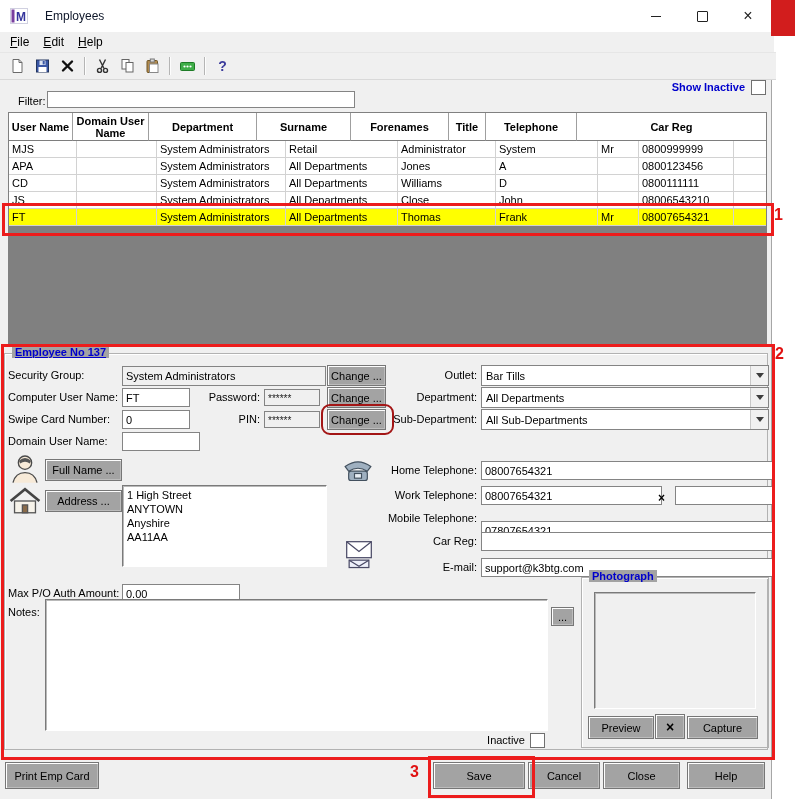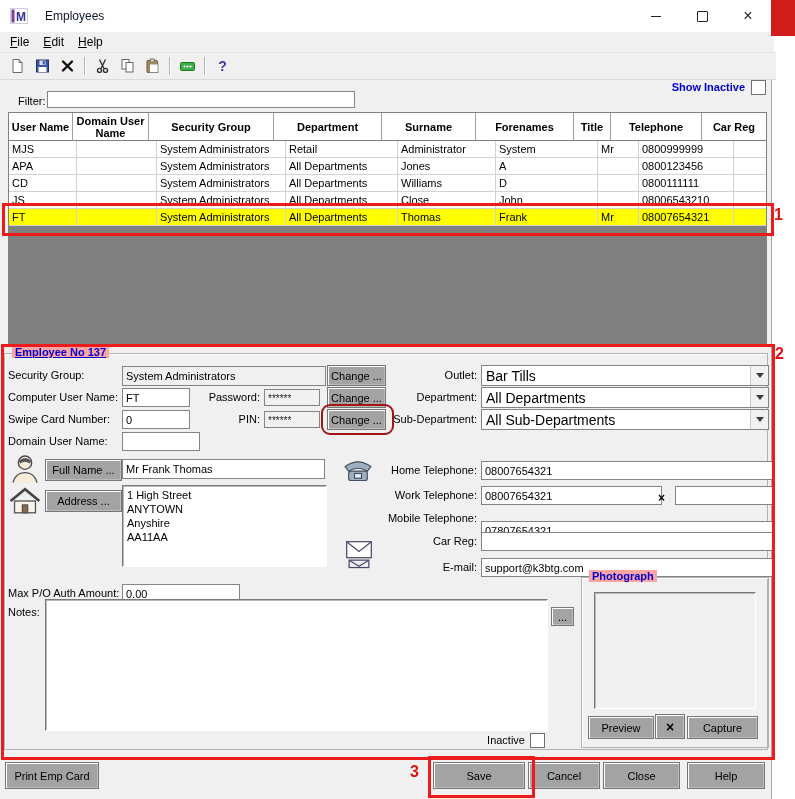--- a/index.html
+++ b/index.html
@@ -39,29 +39,29 @@
   .fld{position:absolute;border:1px solid #848484;background:#fff;font-size:11px;
        padding:0 3px;display:flex;align-items:center;white-space:nowrap;overflow:hidden}
   .fld.ro{background:#f0f0f0}
   .mask{font-size:10px;color:#222;letter-spacing:0;padding-top:2px}
   .txt{position:absolute;border:1px solid #848484;background:#fff;font-size:11px;
        padding:0 3px;font-family:"Liberation Sans",sans-serif;outline:none}
   .btn{position:absolute;background:#a3a3a3;border:1px solid #767676;
        box-shadow:inset 1px 1px 0 #fdfdfd,inset -1px -1px 0 #bcbcbc;
        font-size:11px;color:#000;display:flex;align-items:center;justify-content:center;cursor:default}
   .combo{position:absolute;height:19px;border:1px solid #848484;background:#fff}
-  .combo-text{position:absolute;left:4px;top:0;bottom:0;display:flex;align-items:center;font-size:14px}
+  .combo-text{position:absolute;left:4px;top:0;bottom:0;display:flex;align-items:center;font-size:11px}
   .combo-btn{position:absolute;right:0;top:0;bottom:0;width:17px;background:#f1f1f1;
              border-left:1px solid #c9c9c9;display:flex;align-items:center;justify-content:center}
   .tri{width:0;height:0;border-left:4px solid transparent;border-right:4px solid transparent;
        border-top:5px solid #3d3d3d}
   .chk{position:absolute;width:13px;height:13px;background:#fff;border:1px solid #707070}
   .groupbox{position:absolute;border:1px solid #b2b2b2;box-shadow:inset 1px 1px 0 #ffffff}
   .gb-caption{position:absolute;font-size:11px;font-weight:bold;color:#0000cc;
-              background:#fca5a5;padding:0 3px;white-space:nowrap}
+              background:#a3a3a3;padding:0 3px;white-space:nowrap}
   .sunken{position:absolute;background:#fff;border:1px solid;border-color:#7a7a7a #ffffff #ffffff #7a7a7a;
           box-shadow:inset 1px 1px 0 #b9b9b9}
   .addr{font-size:11px;line-height:14px;padding:2px 4px;white-space:pre-line}
 
   
   #grid{position:absolute;left:8px;top:112px;width:757px;height:233px;background:#808080;
         border:1px solid #808080;display:flex;flex-direction:column;overflow:hidden}
   .ghead{display:flex;height:28px;background:#6d28d9}
   .hc{flex:none;display:flex;align-items:center;justify-content:center;text-align:center;
       font-weight:bold;font-size:11px;line-height:12px;background:#fff;
@@ -173,21 +173,20 @@
   <span class="lbl r blue" style="left:650px;top:81px;width:95px">Show Inactive</span>
   <span class="chk" style="left:751px;top:80px"></span>
 
   <span class="lbl" style="left:18px;top:95px">Filter:</span>
   <input class="txt" style="left: 47px; top: 91px; width: 300px; height: 15px;" value="">
 
   <div id="grid">
     <div class="ghead">
         <div class="hc c0">User Name</div>
         <div class="hc c1">Domain User Name</div>
-        <div class="hc c2">Security Group</div>
         <div class="hc c3">Department</div>
         <div class="hc c4">Surname</div>
         <div class="hc c5">Forenames</div>
         <div class="hc c6">Title</div>
         <div class="hc c7">Telephone</div>
         <div class="hc c8">Car Reg</div>
       </div>
     <div>
         <div class="tr">
           <div class="td c0">MJS</div>
@@ -295,21 +294,20 @@
   <div class="fld" style="left:122px;top:432px;width:70px;height:17px"></div>
 
   <span style="position:absolute;left:10px;top:452px">
     <svg width="30" height="32" viewBox="0 0 22 24">
       <circle cx="11" cy="8" r="5" fill="#f7ead8" stroke="#4a4a4a"></circle>
       <path d="M2 23 c1.5-6 5-7.5 9-7.5 s7.5 1.5 9 7.5" fill="#f7ead8" stroke="#4a4a4a"></path>
       <path d="M6.5 6.5 q4.5-4 9 0 l-0.8 2.2 q-3.7-2.6-7.4 0 z" fill="#555"></path>
     </svg>
   </span>
   <div class="btn" style="left:45px;top:459px;width:75px;height:20px">Full Name ...</div>
-  <div class="fld" style="left:122px;top:459px;width:195px;height:18px">Mr Frank Thomas</div>
 
   <span style="position:absolute;left:340px;top:456px">
     <svg width="36" height="28" viewBox="0 0 30 24">
       <path d="M4 9 Q15 1 26 9 L23 13 Q15 8 7 13 Z" fill="#9fb0c0" stroke="#42505e"></path>
       <rect x="7" y="13" width="16" height="8" rx="2" fill="#9fb0c0" stroke="#42505e"></rect>
       <rect x="12" y="15" width="6" height="4" fill="#e8eef4" stroke="#42505e"></rect>
     </svg>
   </span>
   <span class="lbl r" style="left:380px;top:464px;width:97px">Home Telephone:</span>
   <div class="fld" style="left:481px;top:461px;width:286px;height:17px">08007654321</div>

